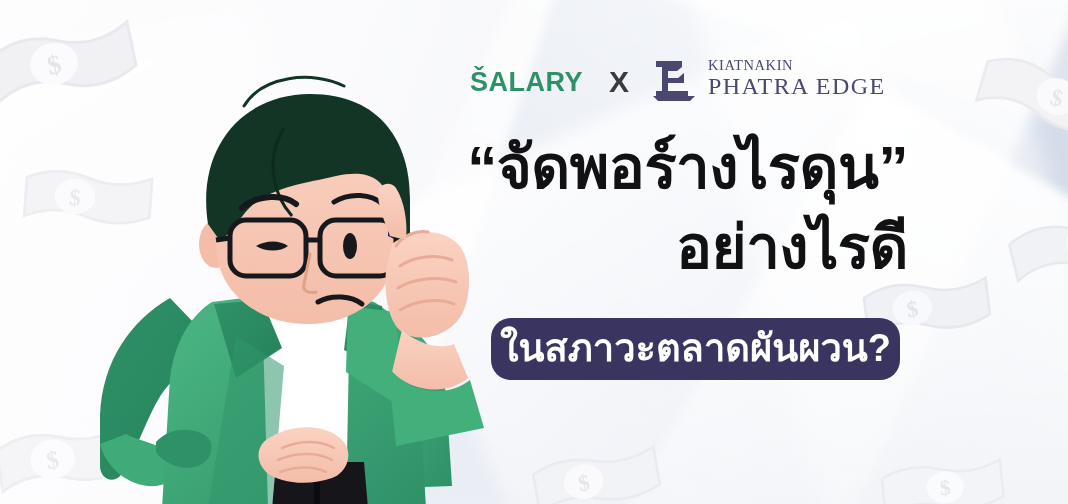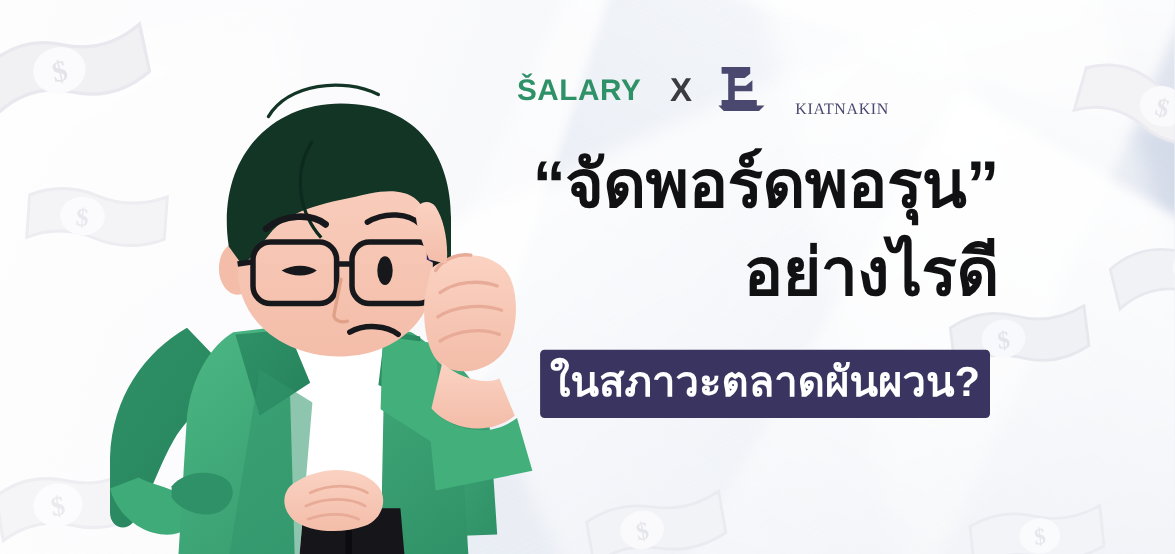--- a/index.html
+++ b/index.html
@@ -76,21 +76,21 @@
     white-space:nowrap;
   }
   .si-logo .l2 { letter-spacing:1px; }
   .x-sep {
     color:#3a3a40;
     font-weight:bold;
     font-size:30px;
     margin:0 22px 0 26px;
     line-height:1;
   }
-  .kkp-wrap { display:flex; align-items:flex-end; gap:26px; }
+  .kkp-wrap { display:flex; align-items:flex-start; gap:11px; }
   .kkp-text {
     font-family:"Liberation Serif","DejaVu Serif",serif;
     color:#4b4870;
     line-height:1;
     white-space:nowrap;
   }
   .kkp-text .k1 { display:block; font-size:14.5px; letter-spacing:.6px; }
   .kkp-text .k2 { display:block; font-size:24px; letter-spacing:1.4px; margin-top:1px; }
 
   
@@ -109,21 +109,21 @@
   }
   .headline .line1 { display:block; }
   .headline .line2 { display:block; margin-top:20px; }
 
   
   .badge {
     position:absolute;
     left:491px; top:318px;
     width:409px; height:62px;
     background:#3a3560;
-    border-radius:4px;
+    border-radius:20px;
     display:flex; align-items:center; justify-content:center;
     z-index:13;
   }
   .badge-text {
     color:#ffffff;
     font-weight:bold;
     font-size:38px;
     line-height:1;
     letter-spacing:0px;
     white-space:nowrap;
@@ -227,26 +227,27 @@
       <span>
         <svg width="46" height="44" viewBox="0 0 46 44" aria-hidden="true">
           <g fill="#4b4870">
             <path d="M5 3 h26 v6 l-5 4 h-9 v7 h10 l6 -5 v10 h-16 v8 h20 v6 h-32 v-6 h6 v-24 h-6 z"></path>
             <path d="M2 38 h42 l-5 5 h-32 z"></path>
           </g>
         </svg>
       </span>
       <span class="kkp-text">
         <span class="k1">KIATNAKIN</span>
+        <span class="k2">PHATRA EDGE</span>
       </span>
     </div>
   </div>
 
   <div class="headline">
-    <span class="line1">“จัดพอร์ดพอรุน”</span>
+    <span class="line1">“จัดพอร์างไรดุน”</span>
     <span class="line2">อย่างไรดี</span>
   </div>
 
   <div class="badge">
     <span class="badge-text">ในสภาวะตลาดผันผวน?</span>
   </div>
 
   <div class="character">
     <svg width="420" height="460" viewBox="0 0 420 460" aria-hidden="true">
       <defs>

